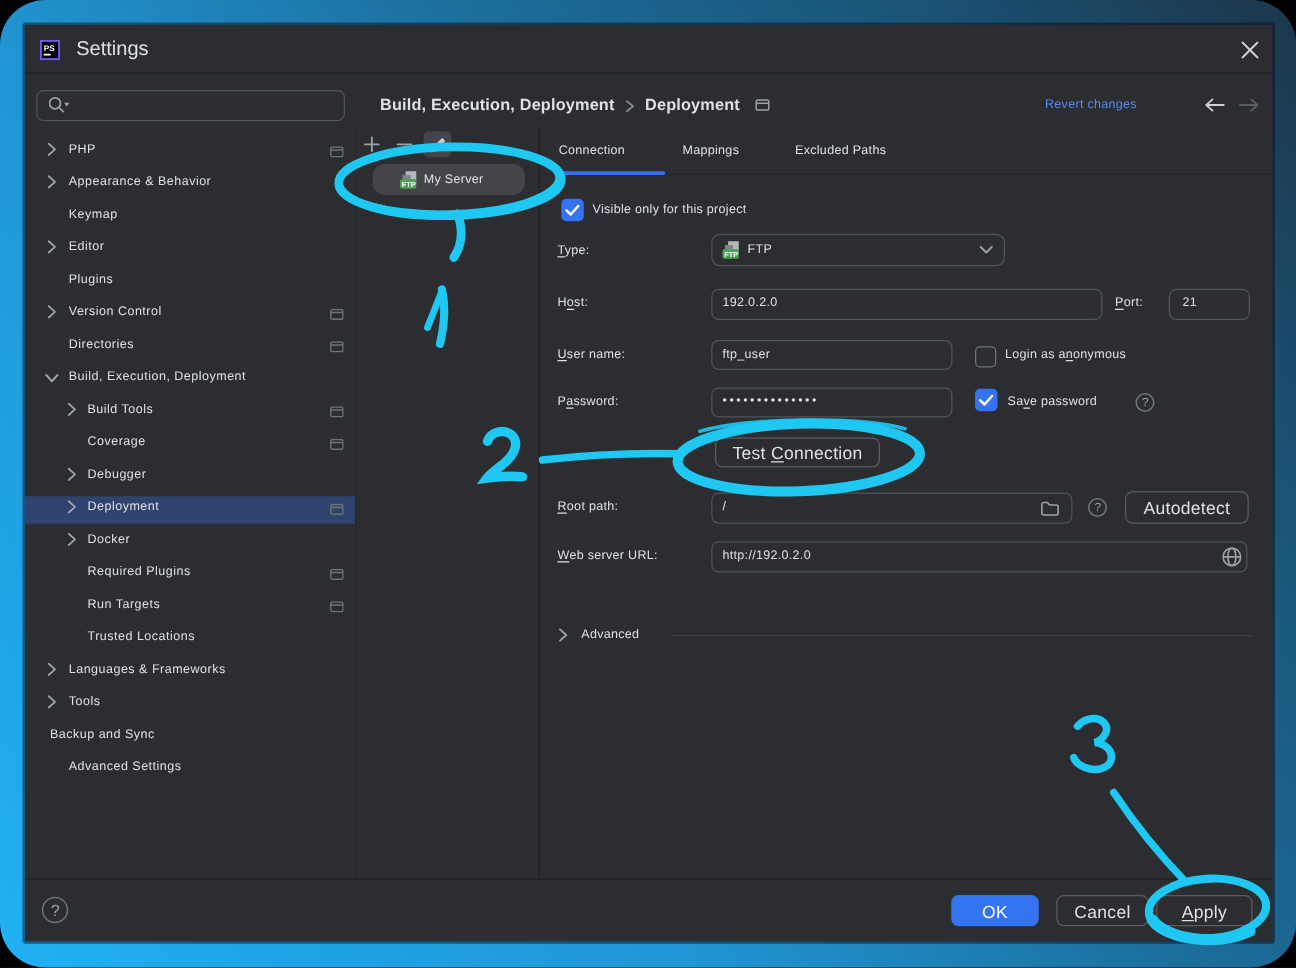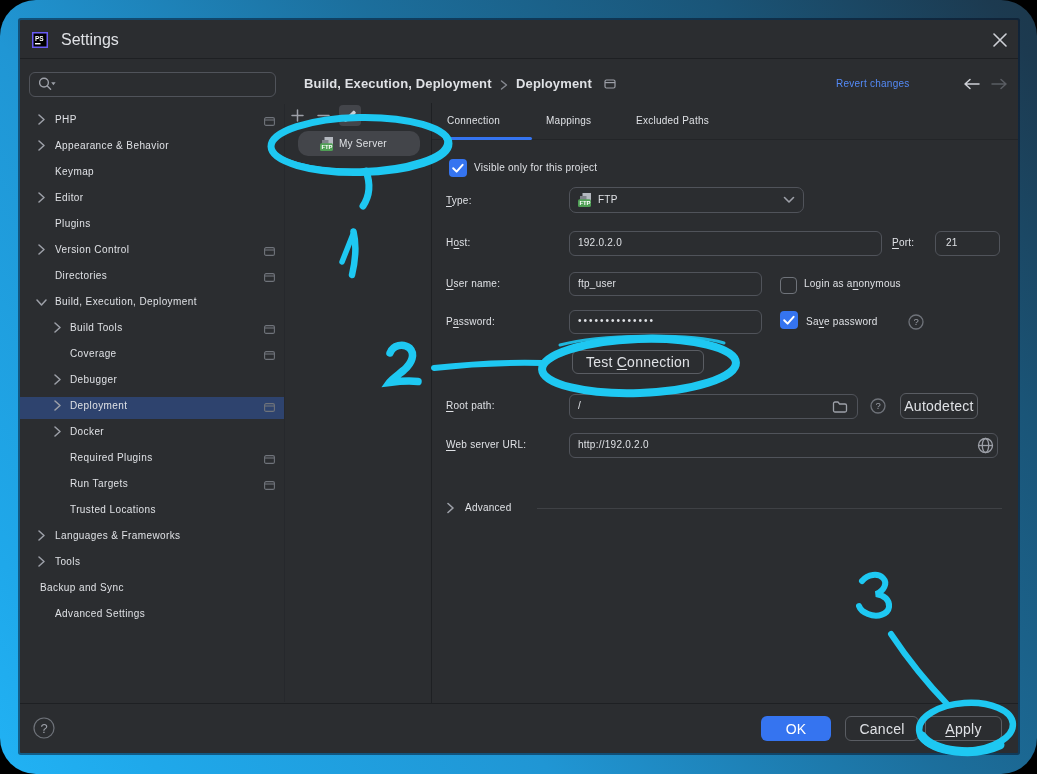--- a/index.html
+++ b/index.html
@@ -222,21 +222,21 @@
   <div class="txt" style="left:426px;top:376px;"><span class="u">R</span>oot path:</div>
   <div class="fld" style="left:549px;top:374px;width:289px;height:25px;"></div>
   <div class="txt" style="left:558px;top:376px;">/</div>
   <svg class="abs" style="left:812px;top:379px" width="16" height="16">
     <path d="M1.5 4.5 a1.5 1.5 0 0 1 1.5 -1.5 H6 l1.6 2 H13 a1.5 1.5 0 0 1 1.5 1.5 V11.5 a1.5 1.5 0 0 1 -1.5 1.5 H3 a1.5 1.5 0 0 1 -1.5 -1.5 Z" fill="none" stroke="#9da0a8" stroke-width="1.3" stroke-linejoin="round"></path>
   </svg>
   <svg class="abs" style="left:850px;top:378px" width="16" height="16">
     <circle cx="8" cy="8" r="7" fill="none" stroke="#6f737a" stroke-width="1.3"></circle>
     <text x="5.6" y="11.2" font-size="9.5" fill="#9da0a8" font-family="Liberation Sans">?</text>
   </svg>
-  <div class="btn" style="left:880px;top:373px;width:78px;height:26px;">Autodetect</div>
+  <div class="btn" style="left:880px;top:373px;width:99px;height:26px;">Autodetect</div>
 
   <div class="txt" style="left:426px;top:415px;"><span class="u">W</span>eb server URL:</div>
   <div class="fld" style="left:549px;top:413px;width:429px;height:25px;"></div>
   <div class="txt" style="left:558px;top:415px;">http://192.0.2.0</div>
   <svg class="abs" style="left:957px;top:417px" width="17" height="17">
     <circle cx="8.5" cy="8.5" r="7" fill="none" stroke="#9da0a8" stroke-width="1.3"></circle>
     <ellipse cx="8.5" cy="8.5" rx="3.2" ry="7" fill="none" stroke="#9da0a8" stroke-width="1.3"></ellipse>
     <path d="M1.8 8.5 H15.2" stroke="#9da0a8" stroke-width="1.3"></path>
   </svg>
 

